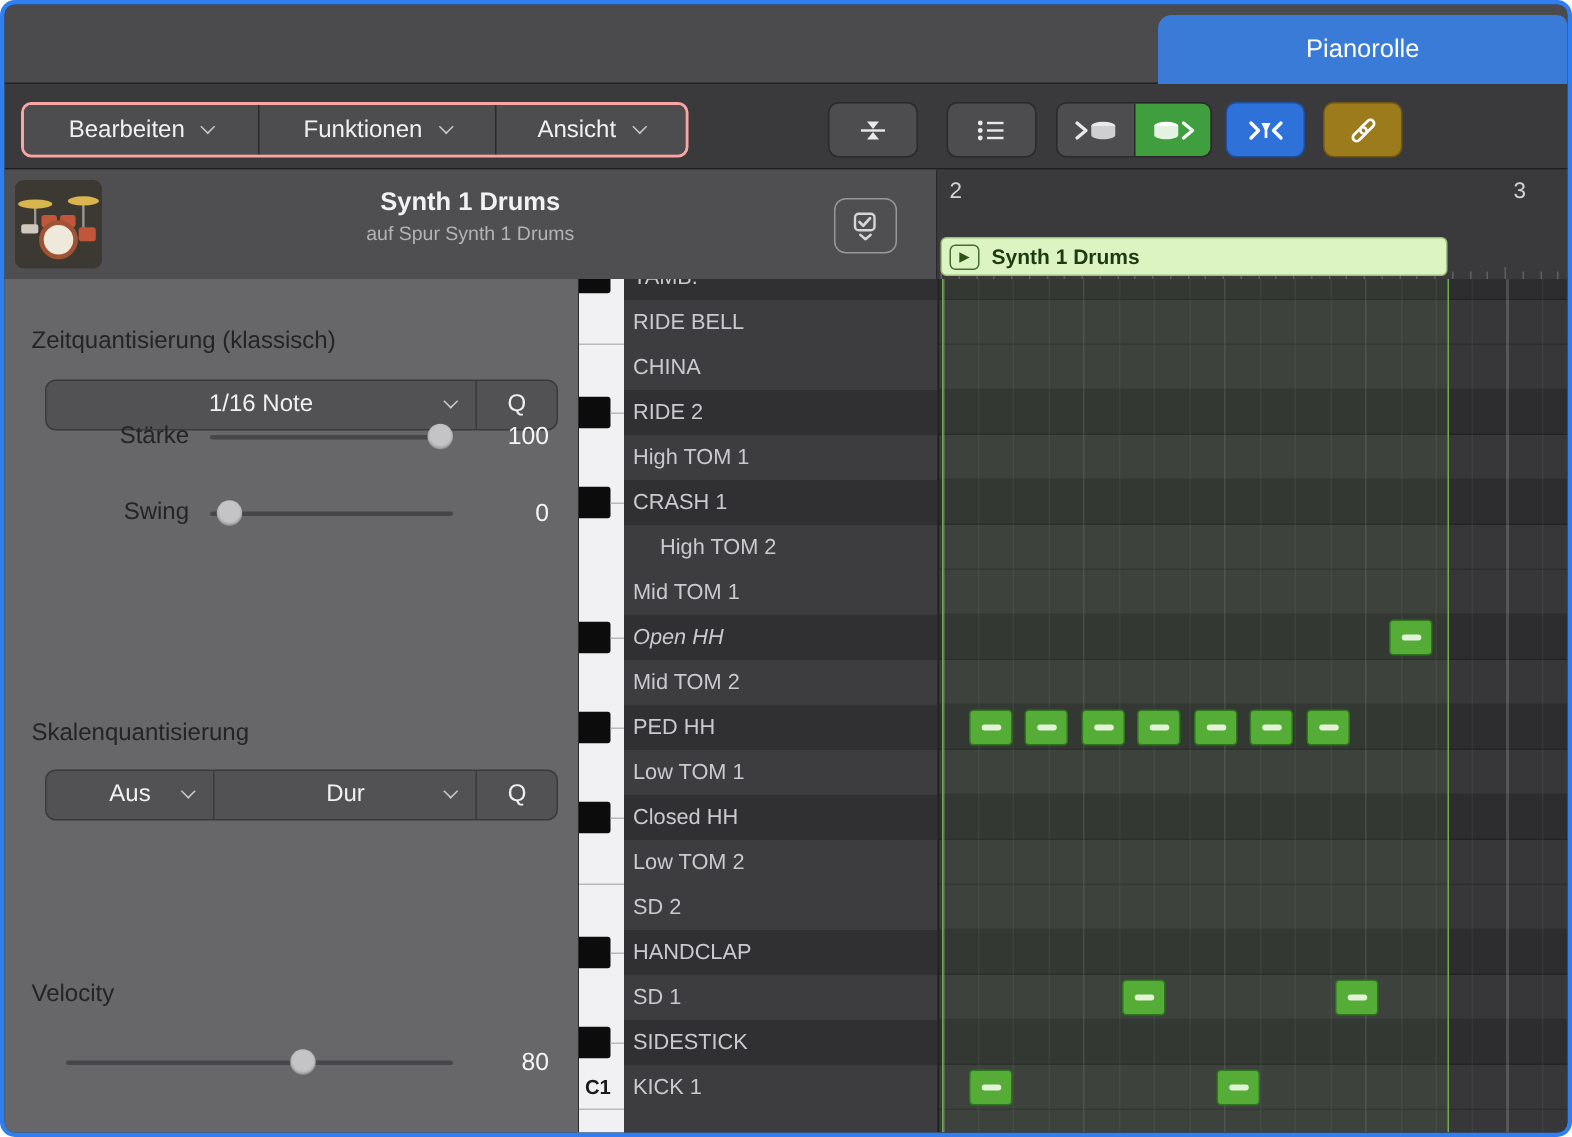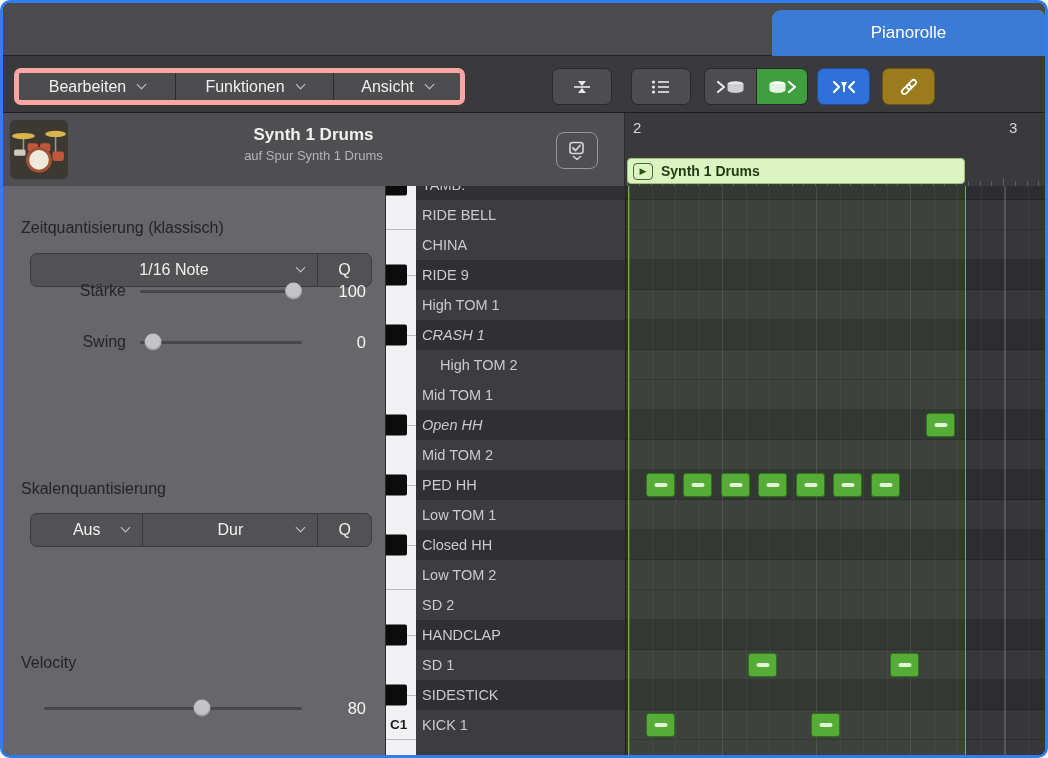--- a/index.html
+++ b/index.html
@@ -7,21 +7,21 @@
   *{box-sizing:border-box;}
   .window{position:absolute;left:0;top:0;width:1048px;height:758px;border:3px solid #2f7ef2;
     border-radius:10px;overflow:hidden;background:#39393c;}
   
   .titlebar{position:absolute;left:0;top:0;right:0;height:53px;background:#4b4b4e;border-bottom:1px solid #232325;}
   .tab{position:absolute;right:0;top:7px;width:273px;height:46px;background:#3b7bd8;
     border-top-left-radius:9px;border-top-right-radius:7px;display:flex;align-items:center;justify-content:center;
     color:#ffffff;font-size:17px;}
   
   .toolbar{position:absolute;left:0;top:53px;right:0;height:57px;background:#3a3a3d;border-bottom:1px solid #1e1e20;}
-  .menugroup{position:absolute;left:11px;top:12px;height:37px;display:flex;border:5px solid #fca5a5;
+  .menugroup{position:absolute;left:11px;top:12px;height:37px;display:flex;border:2px solid #fca5a5;
     border-radius:7px;overflow:hidden;}
   .menubtn{display:flex;align-items:center;justify-content:center;background:#4d4d50;color:#f0f0f1;font-size:16px;cursor:default;}
   .menubtn + .menubtn{border-left:1px solid #2a2a2c;}
   .chev{width:7px;height:7px;border-right:1.7px solid #c9c9cb;border-bottom:1.7px solid #c9c9cb;
     transform:rotate(45deg);display:inline-block;margin-left:12px;margin-top:-4px;}
   .tbtn{position:absolute;top:12px;height:37px;display:flex;align-items:center;justify-content:center;
     background:#4d4d50;border:1px solid #29292b;border-radius:7px;}
   .tbtn.blue{background:#2e72d9;border-color:#1d4f9e;}
   .tbtn.gold{background:#9c7b1c;border-color:#6e5512;}
   .pairgroup{position:absolute;top:12px;height:37px;display:flex;border:1px solid #29292b;border-radius:7px;overflow:hidden;}
@@ -353,23 +353,23 @@
         </div>
         <div class="key ww" style="top: 524px;">
           <div class="oct">C1</div>
         </div>
         <div class="key" style="top: 554px;"></div>
       </div>
     <div class="names">
         <div class="name dark" style="top: -16px;">TAMB.</div>
         <div class="name light" style="top: 14px;">RIDE BELL</div>
         <div class="name light" style="top: 44px;">CHINA</div>
-        <div class="name dark" style="top: 74px;">RIDE 9</div>
+        <div class="name dark" style="top: 74px;">RIDE 2</div>
         <div class="name light" style="top: 104px;">High TOM 1</div>
-        <div class="name dark" style="top: 134px; font-style: italic;">CRASH 1</div>
+        <div class="name dark" style="top: 134px;">CRASH 1</div>
         <div class="name light" style="top: 164px; padding-left: 24px;">High TOM 2</div>
         <div class="name light" style="top: 194px;">Mid TOM 1</div>
         <div class="name dark" style="top: 224px; font-style: italic;">Open HH</div>
         <div class="name light" style="top: 254px;">Mid TOM 2</div>
         <div class="name dark" style="top: 284px;">PED HH</div>
         <div class="name light" style="top: 314px;">Low TOM 1</div>
         <div class="name dark" style="top: 344px;">Closed HH</div>
         <div class="name light" style="top: 374px;">Low TOM 2</div>
         <div class="name light" style="top: 404px;">SD 2</div>
         <div class="name dark" style="top: 434px;">HANDCLAP</div>

